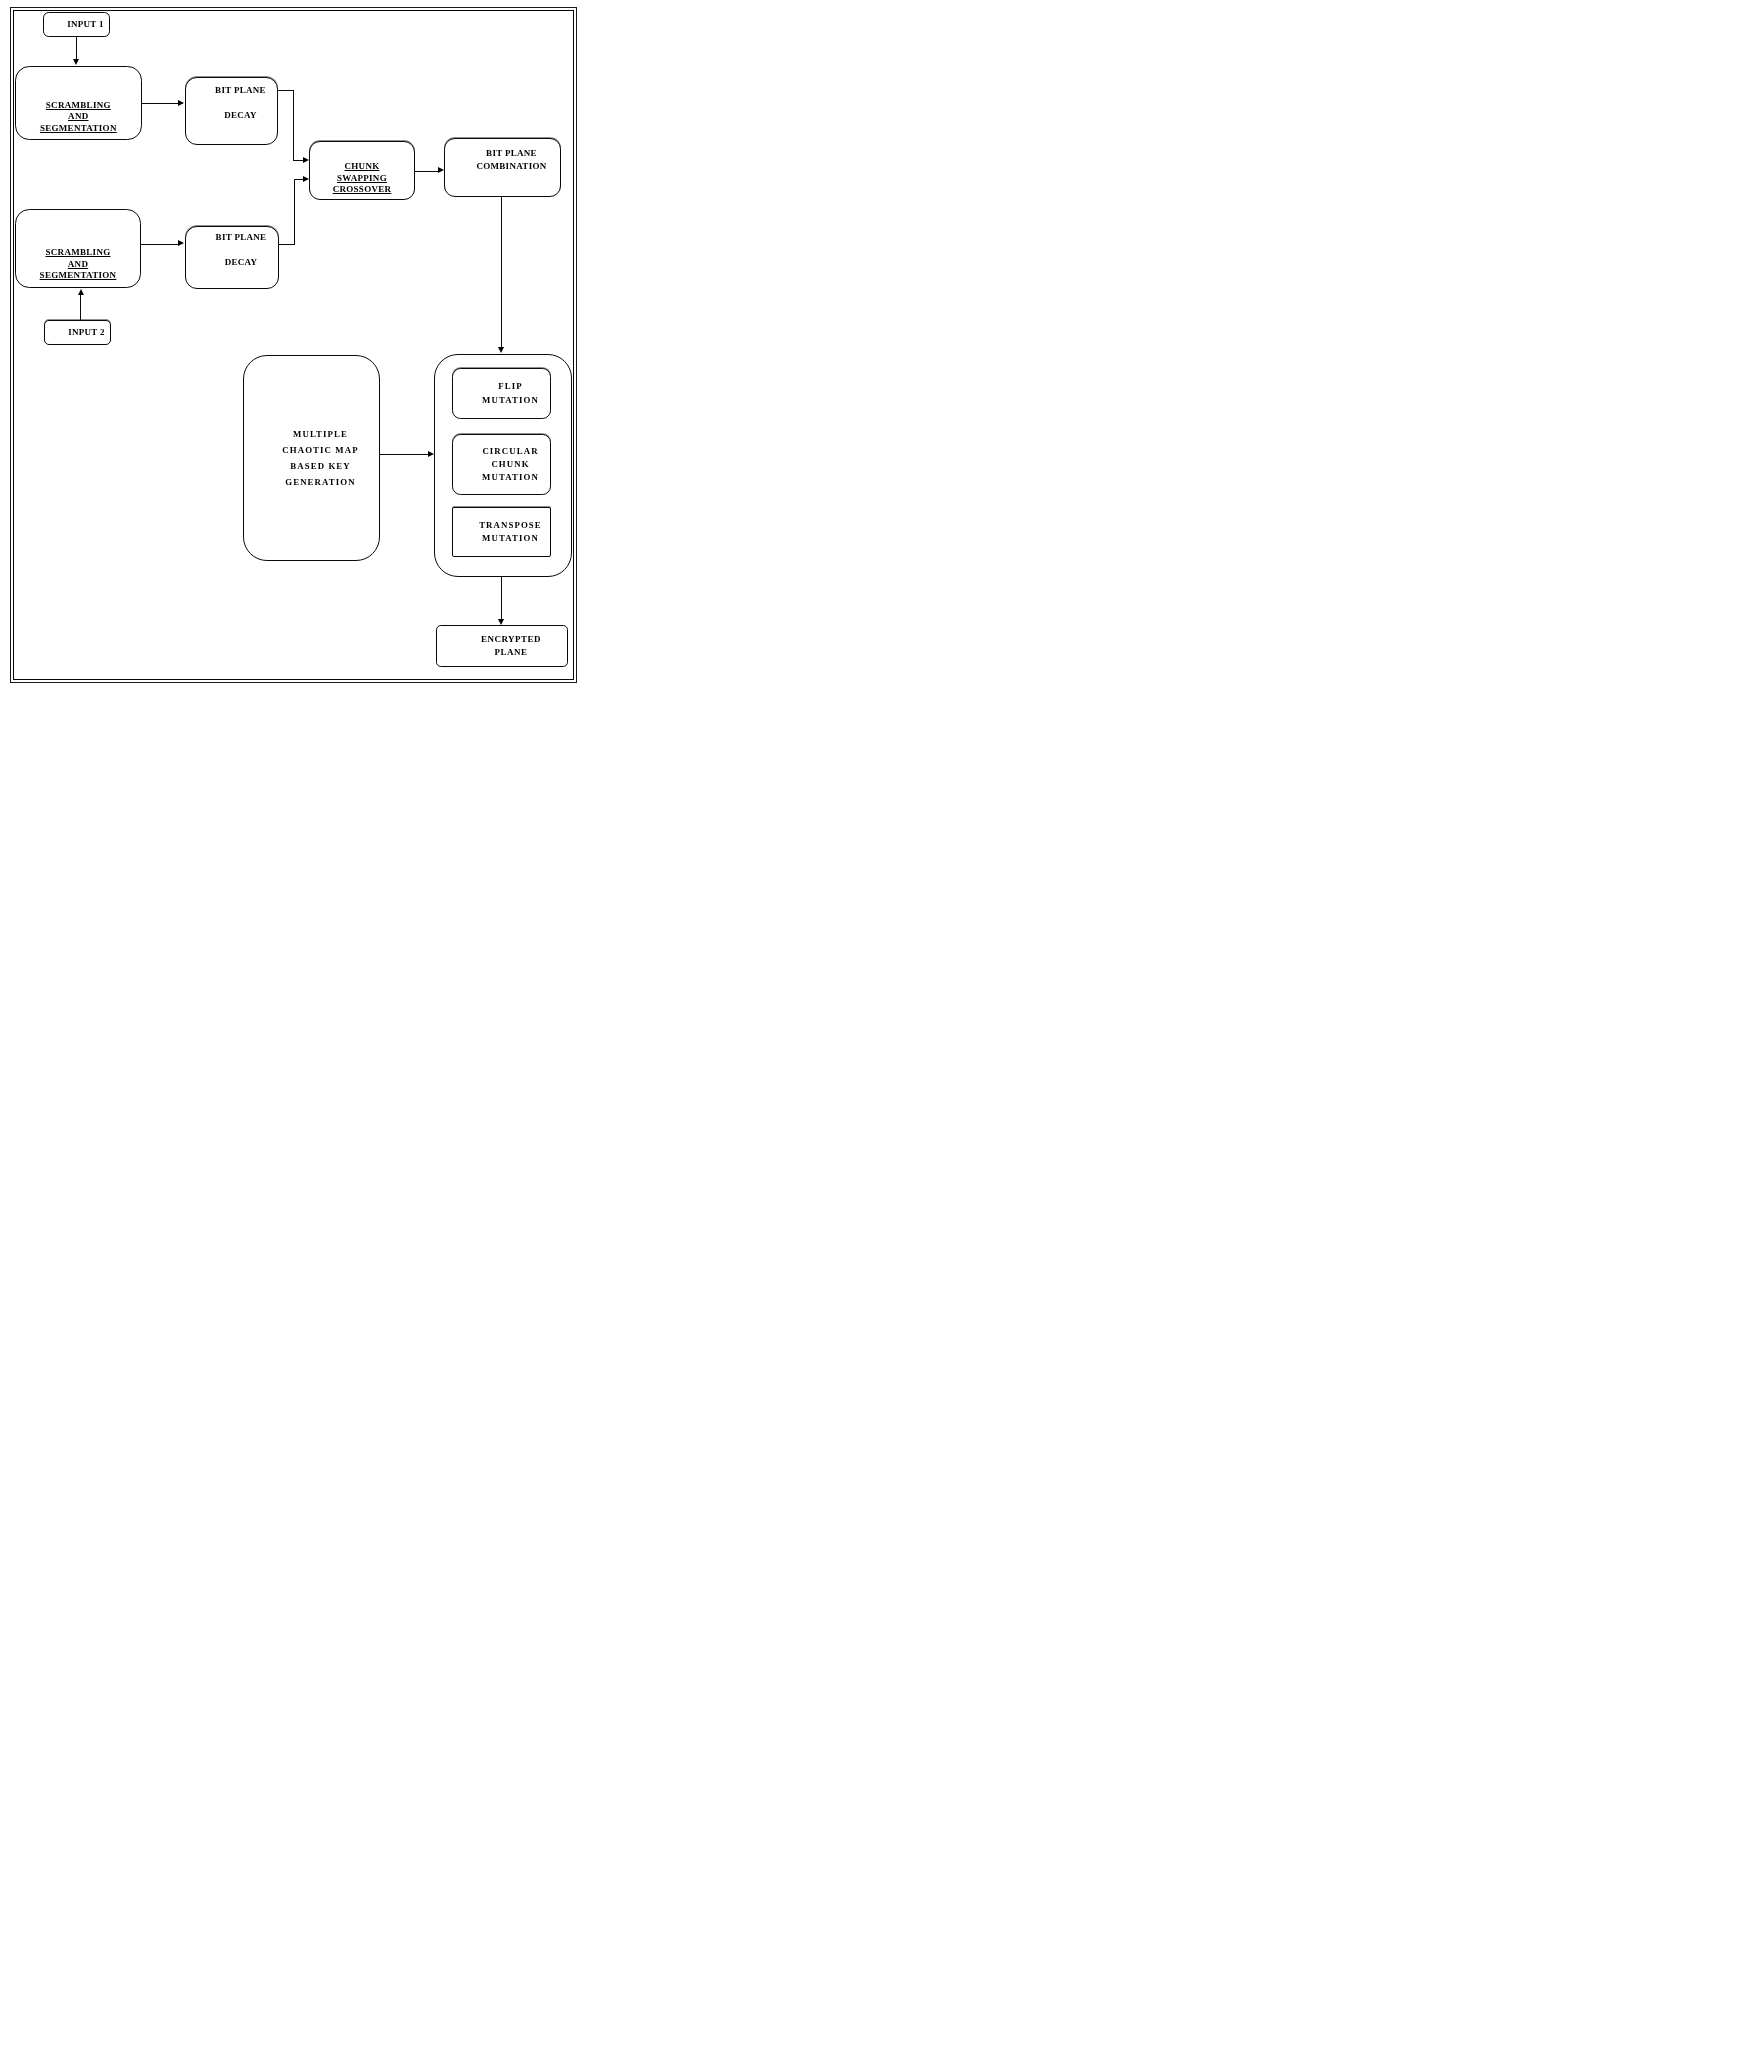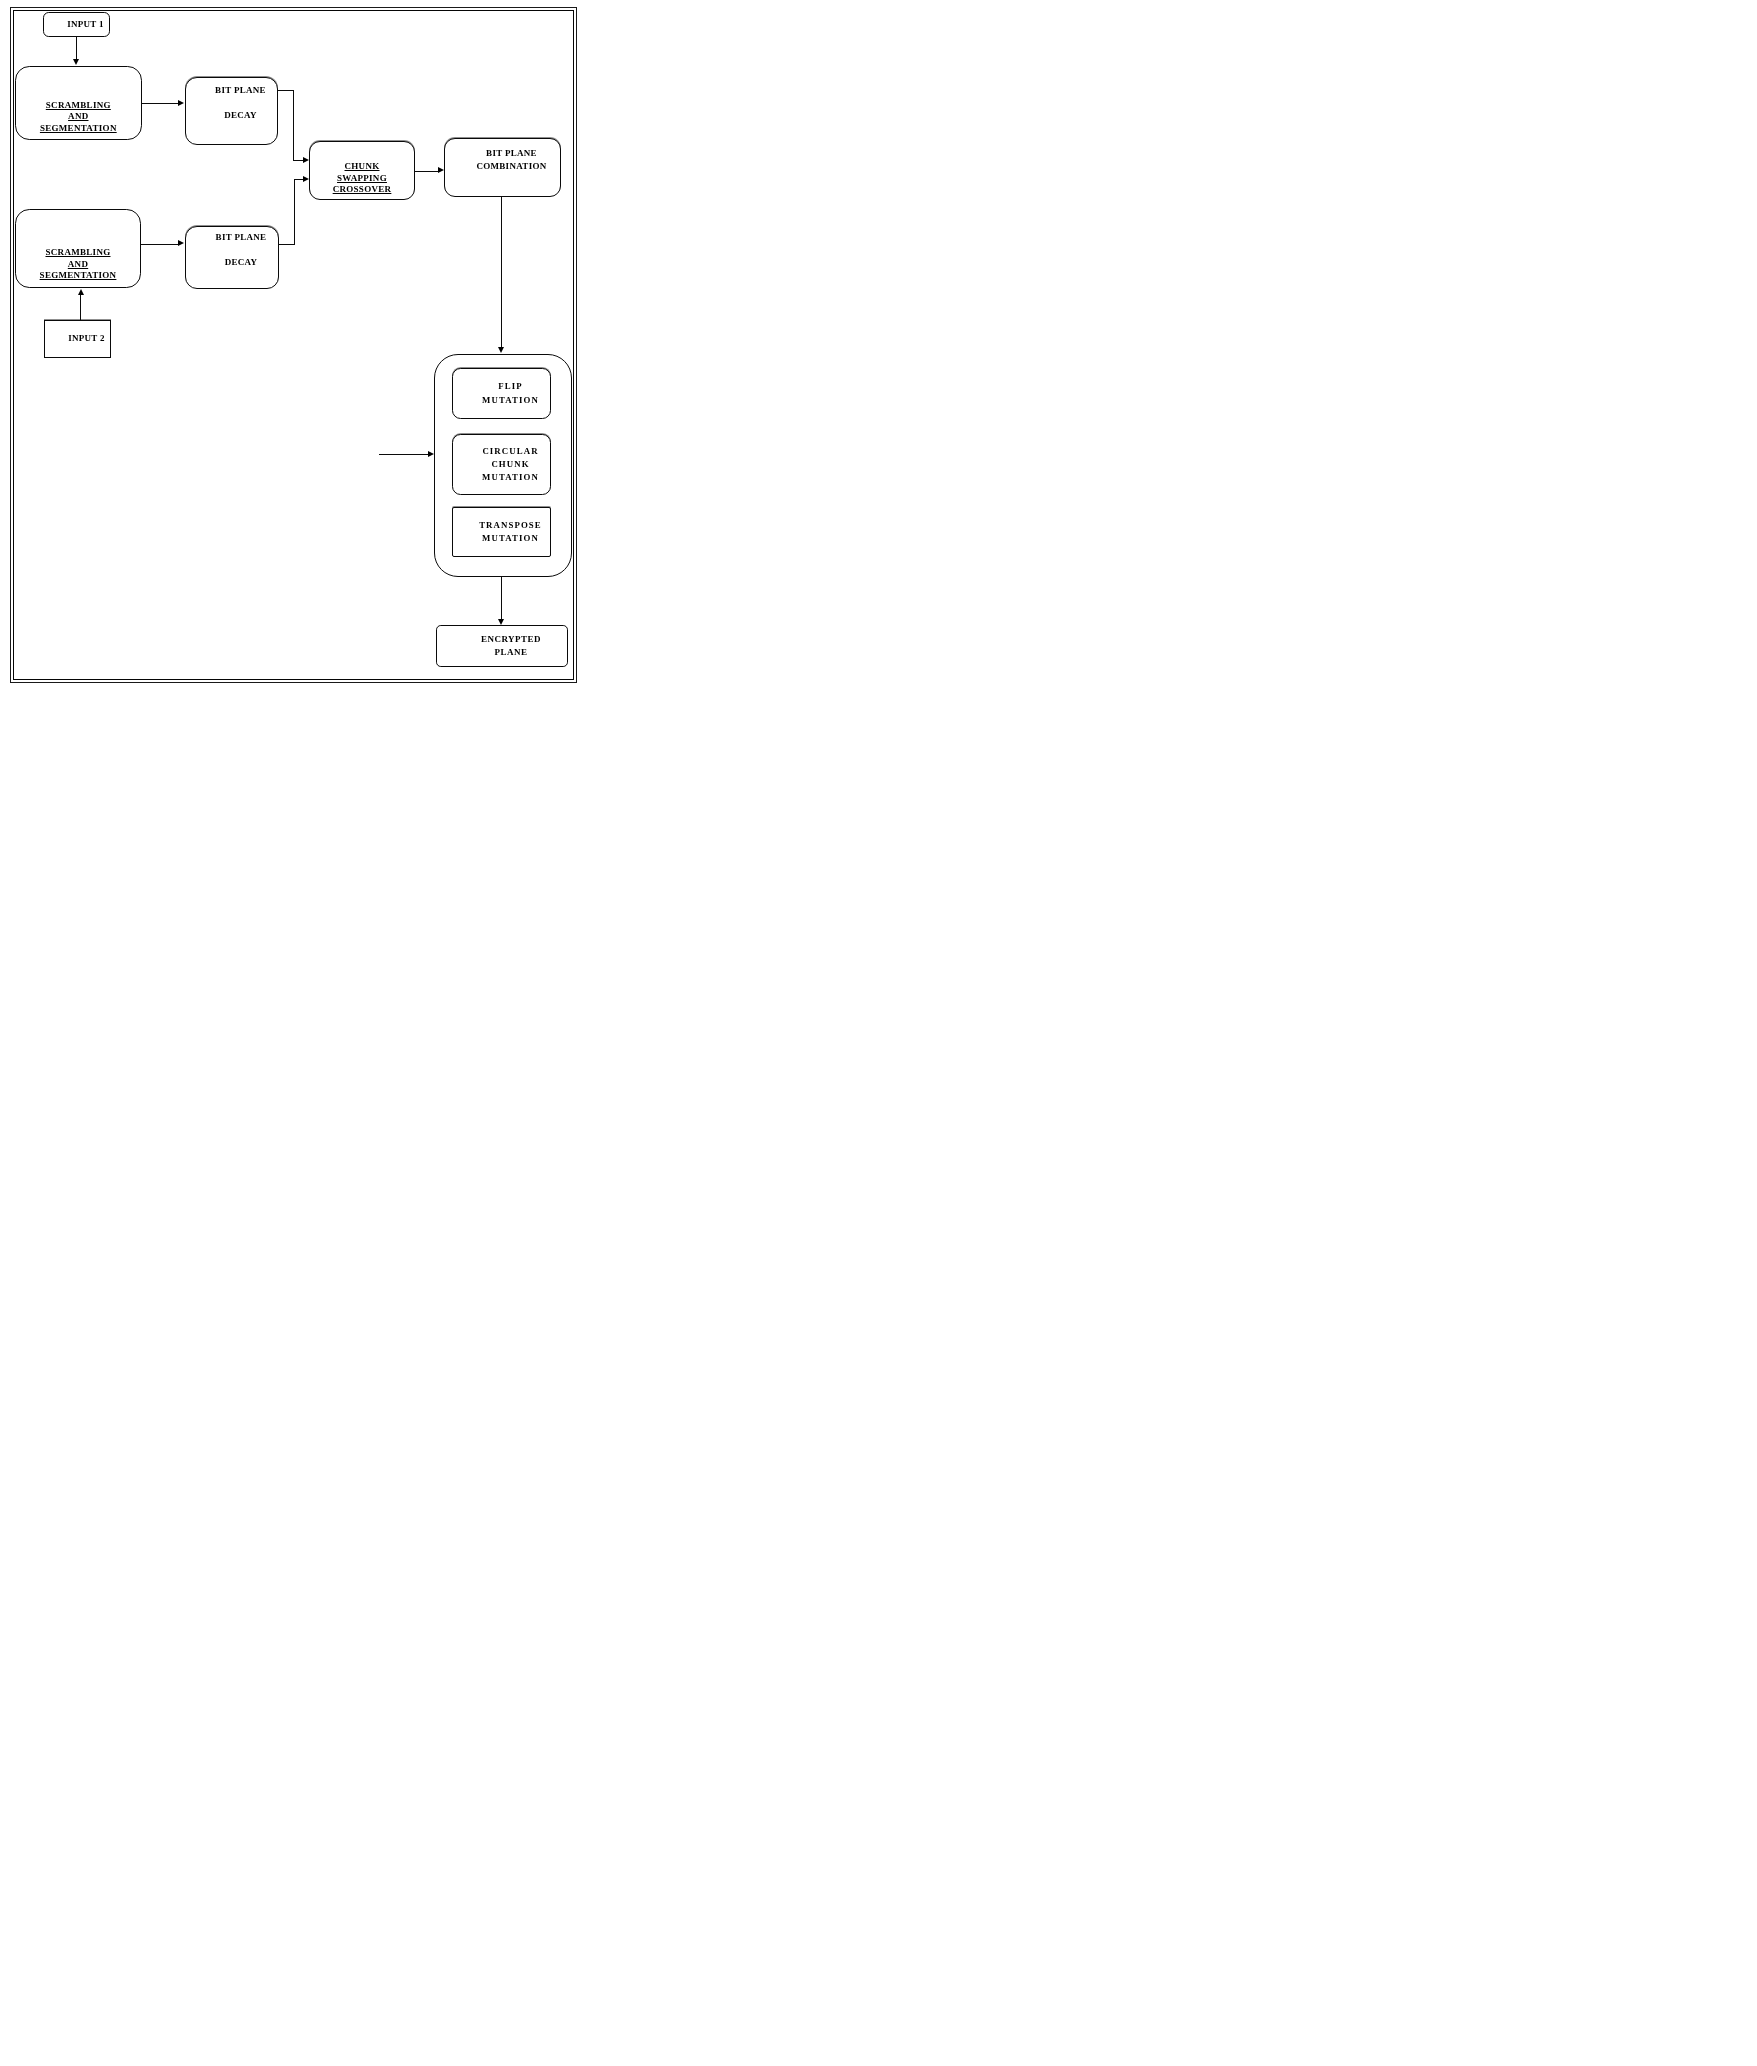--- a/index.html
+++ b/index.html
@@ -31,21 +31,21 @@
   .f19{font-size:9px;letter-spacing:0.3px;line-height:11.4px;}
   .fwide{font-size:8.8px;letter-spacing:1.1px;line-height:13.3px;}
 
   #n-input1{left:43px;top:12.4px;width:67px;height:25px;border-radius:5.7px;border-width:1.2px;}
   #n-scr1{left:14.8px;top:66px;width:127px;height:74px;border-radius:14.3px;padding:4.8px 0;}
   #n-bpd1{left:185px;top:77px;width:93px;height:68px;border-radius:12px;justify-content:flex-start;padding-top:6.7px;gap:14.3px;}
   #n-csc{left:309px;top:141px;width:106px;height:59px;border-radius:11px;padding:3.3px 0;}
   #n-bpc{left:444px;top:138px;width:117px;height:59px;border-radius:11px;justify-content:flex-start;padding-top:8px;line-height:13px;}
   #n-scr2{left:15px;top:209px;width:126px;height:79px;border-radius:14.3px;padding:5.7px 0;}
   #n-bpd2{left:185px;top:226px;width:94px;height:63px;border-radius:12px;justify-content:flex-start;padding-top:5.2px;gap:13.3px;}
-  #n-input2{left:44px;top:320px;width:67px;height:38px;border-radius:0;border-width:1.2px;}
+  #n-input2{left:44px;top:320px;width:67px;height:25px;border-radius:5px;border-width:1.2px;}
   #n-key{left:243px;top:355px;width:137px;height:206px;border-radius:24px;line-height:16px;}
   #n-mut{left:434px;top:354px;width:138px;height:223px;border-radius:24px;}
   #n-flip{left:452px;top:368px;width:99px;height:51px;border-radius:8.6px;text-align:center;}
   #n-circ{left:452px;top:434px;width:99px;height:61px;border-radius:8.6px;}
   #n-trans{left:452px;top:507px;width:99px;height:50px;border-radius:2px;}
   #n-enc{left:436px;top:625px;width:132px;height:42px;border-radius:4.8px;border-top-width:1.9px;line-height:13.3px;letter-spacing:0.5px;}
 
   
   .vline{position:absolute;width:1.2px;background:#0b0b0b;}
   .hline{position:absolute;height:1.2px;background:#0b0b0b;}
@@ -96,20 +96,26 @@
 
   <div class="node f19 sh" id="n-bpd2">
     <span class="ln">BIT PLANE</span>
     <span class="ln">DECAY</span>
   </div>
 
   <div class="node f19 center sh" id="n-input2">
     <span class="ln">INPUT 2</span>
   </div>
 
+  <div class="node fwide center" id="n-key">
+    <span class="ln">MULTIPLE</span>
+    <span class="ln">CHAOTIC MAP</span>
+    <span class="ln">BASED KEY</span>
+    <span class="ln">GENERATION</span>
+  </div>
 
   <div class="node" id="n-mut"></div>
 
   <div class="node fwide center sh" id="n-flip">
     <span class="ln">FLIP</span>
     <span class="ln">MUTATION</span>
   </div>
 
   <div class="node fwide center sh" id="n-circ">
     <span class="ln">CIRCULAR</span>

